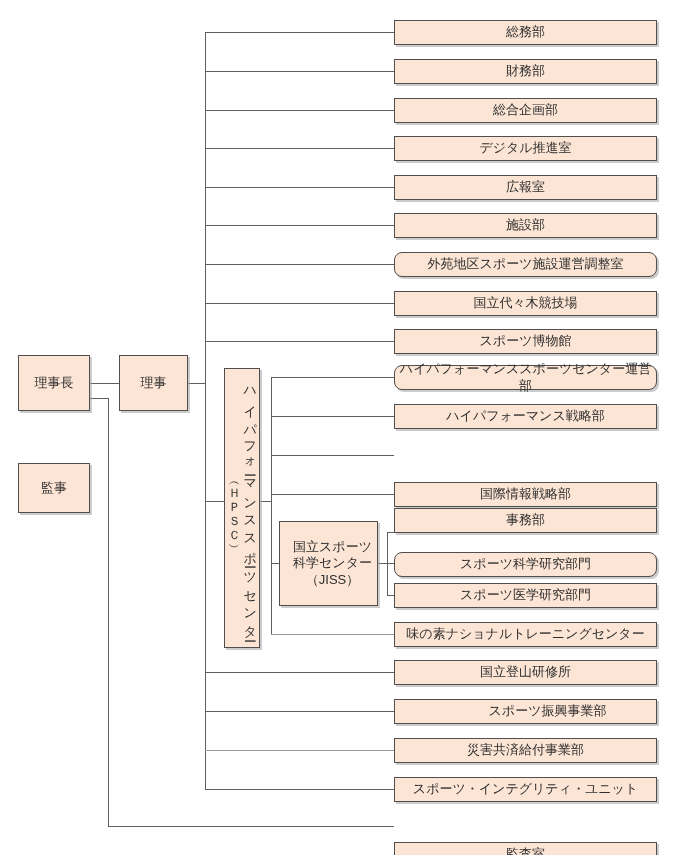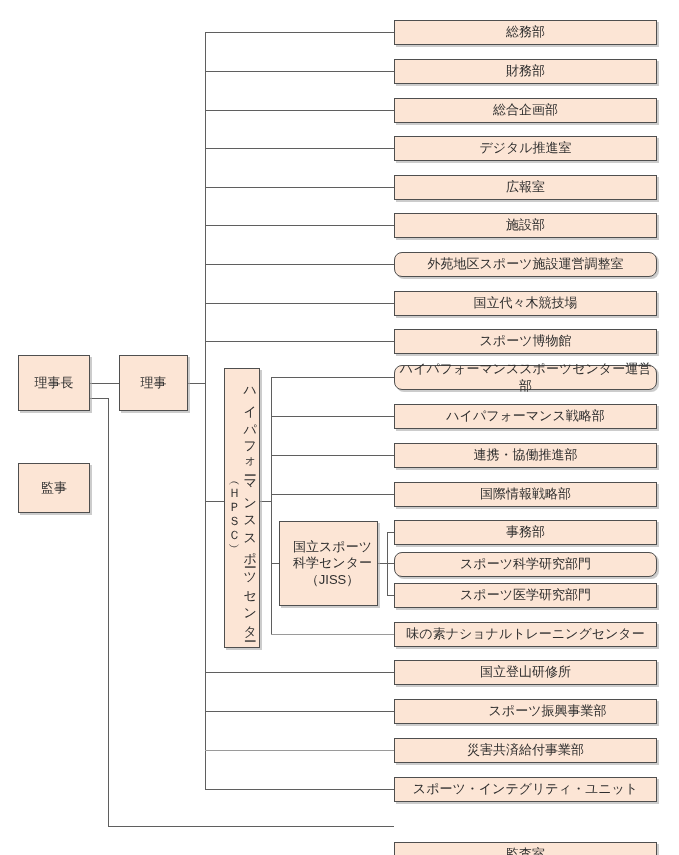--- a/index.html
+++ b/index.html
@@ -160,27 +160,24 @@
     </div>
   <div class="box dept" style="top:329px;">
       <span>スポーツ博物館</span>
     </div>
   <div class="box dept" style="top:365px;border-radius:8px;">
       <span>ハイパフォーマンススポーツセンター運営部</span>
     </div>
   <div class="box dept" style="top:404px;">
       <span>ハイパフォーマンス戦略部</span>
     </div>
-  <div class="box dept" style="top:443px;">
-      <span>連携・協働推進部</span>
-    </div>
   <div class="box dept" style="top:482px;">
       <span>国際情報戦略部</span>
     </div>
-  <div class="box dept" style="top:520px;">
+  <div class="box dept" style="top:508px;">
       <span>事務部</span>
     </div>
   <div class="box dept" style="top:552px;border-radius:8px;">
       <span>スポーツ科学研究部門</span>
     </div>
   <div class="box dept" style="top:583px;">
       <span>スポーツ医学研究部門</span>
     </div>
   <div class="box dept" style="top:622px;">
       <span>味の素ナショナルトレーニングセンター</span>

